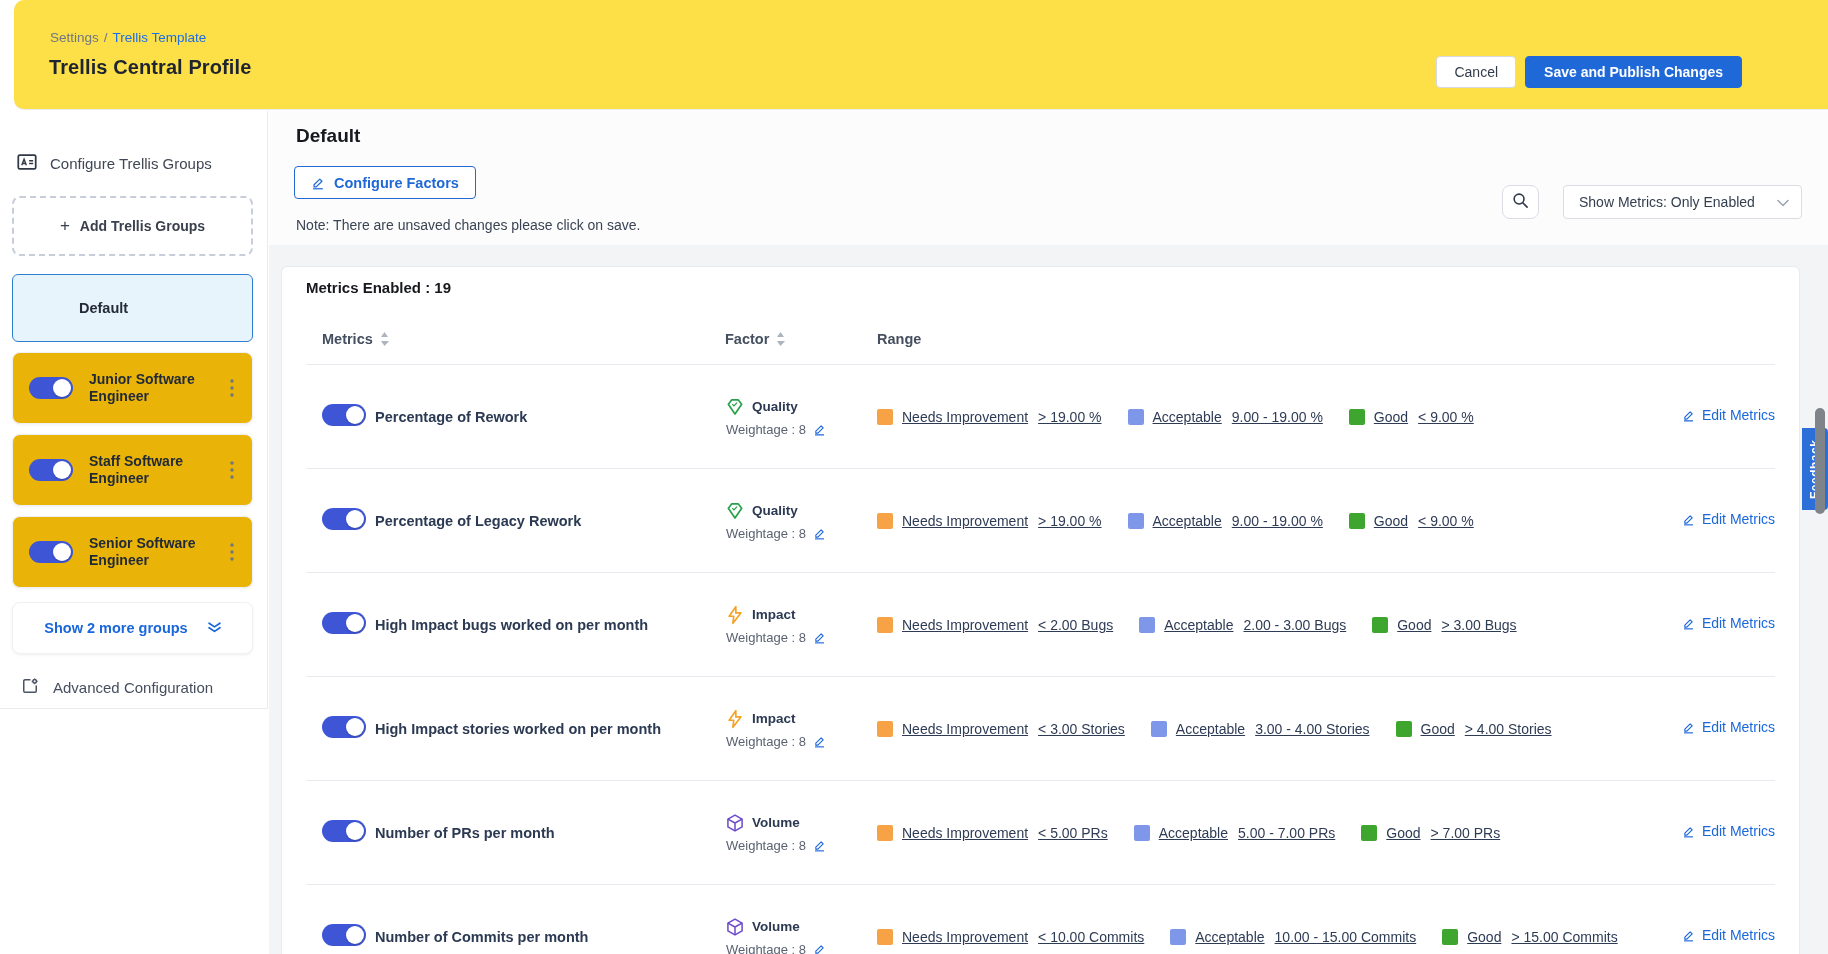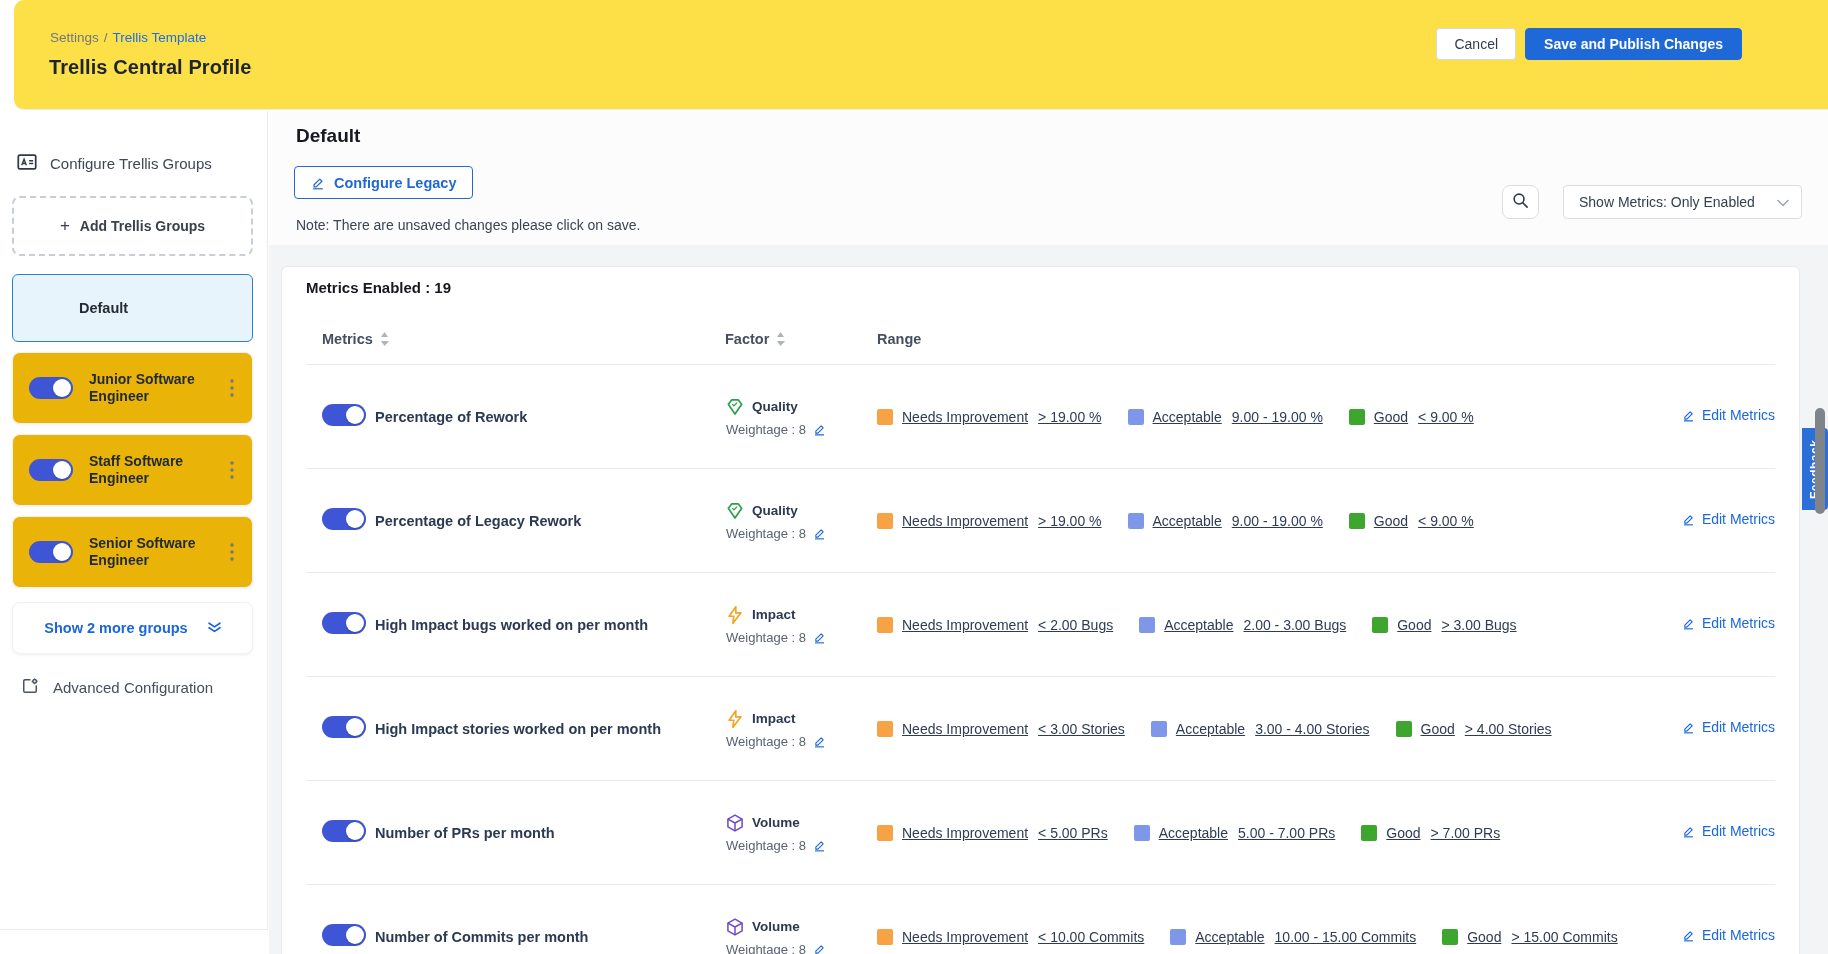--- a/index.html
+++ b/index.html
@@ -8,26 +8,26 @@
   .page { position:relative; width:1828px; height:954px; overflow:hidden; background:#fff; }
 
   
   .hdr { position:absolute; top:0; left:14px; width:100%; height:110px; background:#fde047; border-bottom:1px solid #e9ebee; z-index:5;border-radius:10px; }
   .crumbs { position:absolute; left:36px; top:30px; font-size:13.5px; color:#6f7684; }
   .crumbs .sep { margin:0 5px; color:#6f7684; }
   .crumbs a { color:#1c6ee8; text-decoration:none; cursor:pointer; }
   .crumbs .root { cursor:pointer; }
   .hdr h1 { position:absolute; left:35px; top:56px; font-size:20px; font-weight:700; color:#1e2430; letter-spacing:.1px; }
   .hdr-actions { position:absolute; right:100px; top:28px; display:flex; gap:9px; }
-  .btn { height:32px; border-radius:4px; font-size:14px; font-family:inherit; cursor:pointer; }
+  .btn { height:32px; border-radius:4px; font-size:14px; font-family:inherit; cursor:pointer;margin-top:28px; }
   .btn-secondary { background:#fff; border:1px solid #d6dae0; color:#333c49; padding:0 17px; }
   .btn-primary { background:#1f68d8; border:1px solid #1f68d8; color:#fff; font-weight:600; padding:0 18px; }
 
   
-  .sidebar { position:absolute; top:111px; left:0; width:268px; height:819px; background:#fff; border-right:1px solid #e9ebee; border-bottom:1px solid #e9ebee; padding:0 14px 0 12px; }
+  .sidebar { position:absolute; top:111px; left:0; width:268px; height:598px; background:#fff; border-right:1px solid #e9ebee; border-bottom:1px solid #e9ebee; padding:0 14px 0 12px; }
   .side-section { display:flex; align-items:center; gap:12px; margin-top:40px; padding-left:4px; color:#3f4756; font-size:15px; }
   .add-group { margin-top:20px; height:60px; border:2px dashed #c8ced9; border-radius:8px; display:flex; align-items:center; justify-content:center; gap:10px; cursor:pointer; background:#fff; }
   .add-group .plus { font-size:17px; color:#39404d; font-weight:400; }
   .add-group .lbl { font-size:14px; font-weight:700; color:#39404d; }
   .default-card { margin-top:18px; height:68px; background:#e7f4fc; border:1px solid #2e7fd0; border-radius:6px; display:flex; align-items:center; padding-left:66px; font-size:14.5px; font-weight:700; color:#242b36; cursor:pointer; }
   .gcard { margin-top:10px; height:72px; background:#eab308; border:1px solid #eef0f3; border-radius:8px; box-shadow:0 1px 3px rgba(16,24,40,.06); display:flex; align-items:center; padding:0 10px 0 16px; cursor:pointer; }
   .gname { width:128px; margin-left:16px; font-size:14px; font-weight:700; color:#1f2937; line-height:1.25; }
   .kebab { margin-left:auto; width:20px; height:22px; display:flex; align-items:center; justify-content:center; cursor:pointer; }
   .show-more { margin-top:14px; height:52px; background:#fff; border:1px solid #f0f1f4; border-radius:8px; box-shadow:0 1px 3px rgba(16,24,40,.07); display:flex; align-items:center; justify-content:center; gap:20px; color:#1a66db; font-size:14.5px; font-weight:600; cursor:pointer; }
   .adv-row { margin-top:22px; display:flex; align-items:center; gap:13px; padding-left:8px; color:#454e5e; font-size:15px; cursor:pointer; }
@@ -175,21 +175,21 @@
   <div class="main">
     <div class="top-strip">
       <h2>Default</h2>
       <button class="cfg-btn">
         <span style="display:inline-flex;color:#1f68d6;">
           <svg viewBox="0 0 16 16" width="14" height="14" fill="none" stroke="currentColor" stroke-width="1.4" stroke-linejoin="round">
               <path d="M3.5 10 10 3.5l2.5 2.5L6 12.5H3.5z"></path>
               <path d="M2.5 14.6h11"></path>
             </svg>
         </span>
-        <span>Configure Legacy</span>
+        <span>Configure Factors</span>
       </button>
       <div class="note">Note: There are unsaved changes please click on save.</div>
       <div class="right-controls">
         <div class="search-btn">
           <span>
             <svg viewBox="0 0 18 18" width="17" height="17" fill="none" stroke="#2f3a4a" stroke-width="1.7" stroke-linecap="round">
                 <circle cx="7.5" cy="7.5" r="5.2"></circle>
                 <path d="M11.6 11.6 16 16"></path>
               </svg>
           </span>

